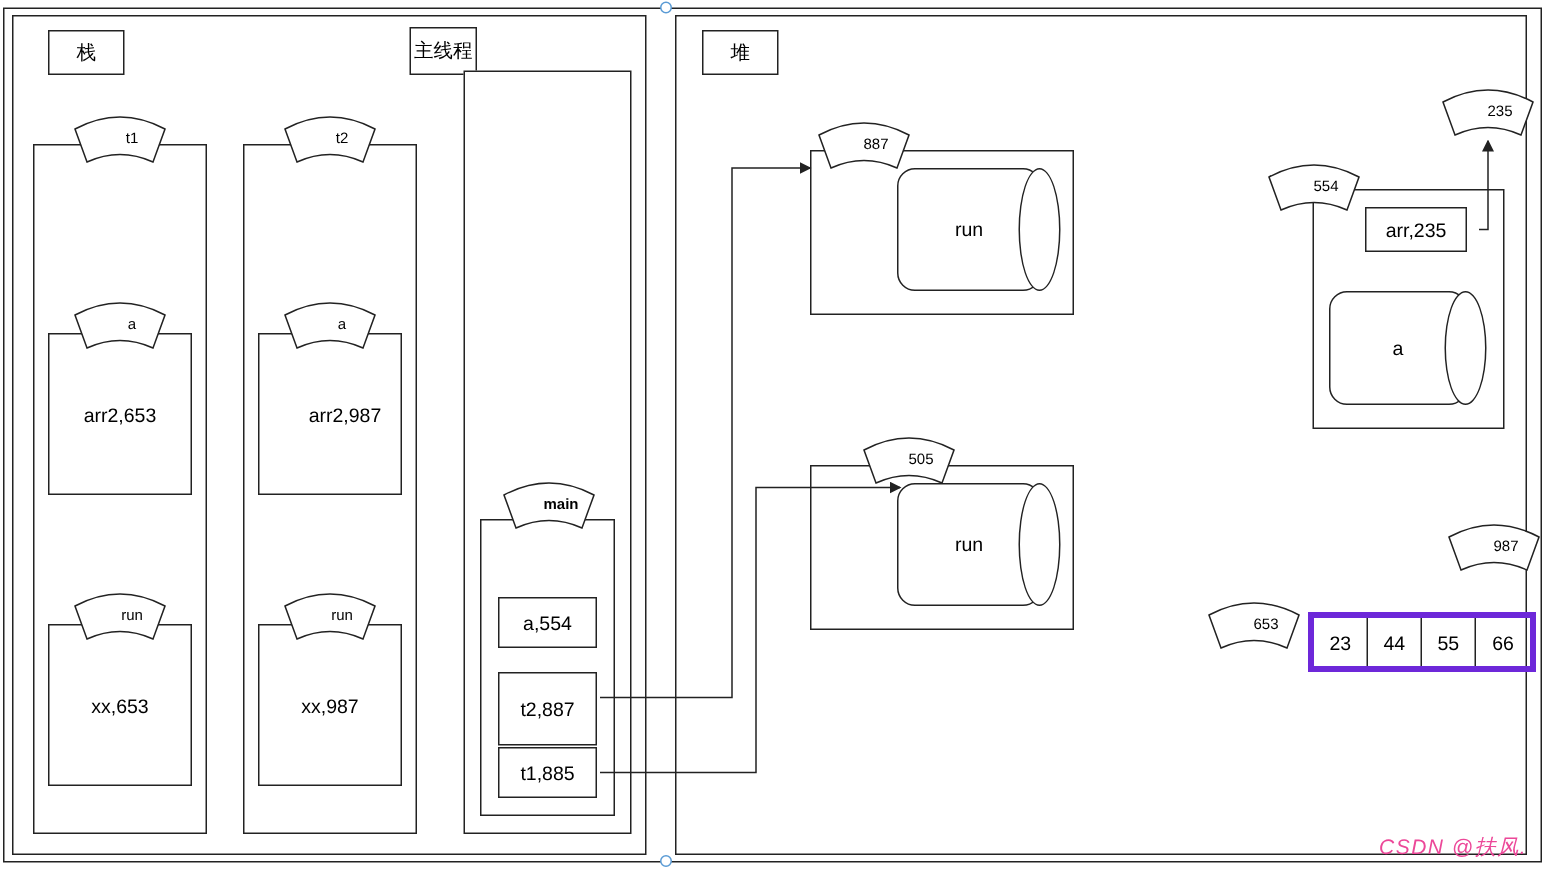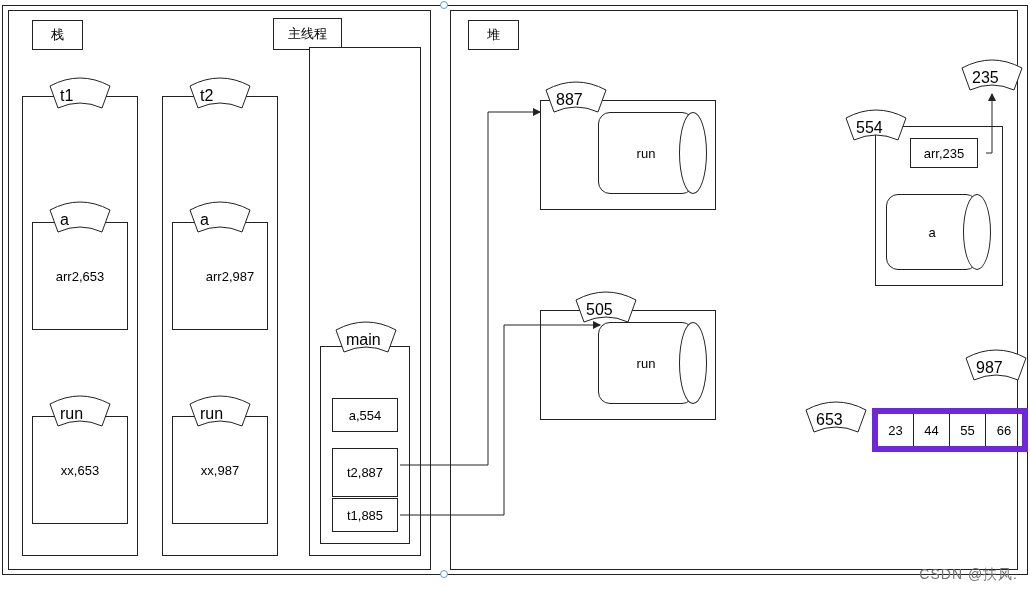--- a/index.html
+++ b/index.html
@@ -34,22 +34,22 @@
   .fan-tab {
     position: absolute;
     width: 72px;
     height: 36px;
     z-index: 5;
   }
   .fan-tab svg { width: 100%; height: 100%; display: block; }
   .fan-tab .lbl {
     position: absolute;
     top: 11px; left: 16px; right: 0;
-    text-align: left;
-    font-size: 16px;
+    text-align: center;
+    font-size: 10px;
   }
   .stack-col {
     position: absolute;
     border: 1px solid #222;
     background: #fff;
   }
   .box {
     position: absolute;
     border: 1px solid #222;
     background: #fff;
@@ -75,34 +75,35 @@
   }
   .cyl .lbl {
     position: absolute;
     left: 0; right: 0; top: 50%;
     transform: translateY(-50%);
     text-align: center;
   }
   .arr-cells {
     position: absolute;
     display: flex;
-    border: 6px solid #6d28d9;
+    border: 4px solid #6d28d9;
   }
   .arr-cells div {
     width: 36px; height: 32px;
     display: flex; align-items: center; justify-content: center;
     border-right: 1px solid #222;
   }
   .arr-cells div:last-child { border-right: none; }
   .watermark {
     position: absolute;
-    bottom: 6px; right: 12px;
-    color: #737373;
+    bottom: 16px; right: 12px;
+    color: #ec4899;
     font-size: 14px;
     letter-spacing: 1px;
+    font-style: italic;
   }
   svg.arrows {
     position: absolute;
     top: 0; left: 0;
     width: 1030px; height: 590px;
     pointer-events: none;
     z-index: 3;
   }
   .handle {
     position: absolute;
@@ -116,21 +117,21 @@
 </head>
 <body>
 
 <div class="outer-frame"></div>
 
 <div class="handle" style="top:1px; left:440px;"></div>
 <div class="handle" style="top:570px; left:440px;"></div>
 
 <div class="panel" style="top:10px; left:8px; width:423px; height:560px;"></div>
 <div class="panel-title" style="top:20px; left:32px;">栈</div>
-<div class="panel-title" style="top:18px; left:273px; padding:6px 14px;">主线程</div>
+<div class="panel-title" style="top:18px; left:273px; padding:6px 2px;">主线程</div>
 
 <div class="stack-col" style="top:96px; left:22px; width:116px; height:460px;"></div>
 <div class="fan-tab" style="top:76px; left:44px;">
   <svg viewBox="0 0 72 36">
       <path d="M6 10 Q36 -6 66 10 L58 32 Q36 22 14 32 Z" fill="#fff" stroke="#222"></path>
     </svg>
   <div class="lbl">t1</div>
 </div>
 
 <div class="box" style="top:222px; left:32px; width:96px; height:108px;">arr2,653</div>
@@ -167,21 +168,21 @@
 
 <div class="box" style="top:416px; left:172px; width:96px; height:108px;text-align:center;">xx,987</div>
 <div class="fan-tab" style="top:394px; left:184px;">
   <svg viewBox="0 0 72 36">
       <path d="M6 10 Q36 -6 66 10 L58 32 Q36 22 14 32 Z" fill="#fff" stroke="#222"></path>
     </svg>
   <div class="lbl">run</div>
 </div>
 
 <div class="stack-col" style="top:47px; left:309px; width:112px; height:509px;"></div>
-<div class="fan-tab" style="top:320px; left:330px;">
+<div class="fan-tab" style="top:320px; left:330px;font-weight:bold;">
   <svg viewBox="0 0 72 36">
       <path d="M6 10 Q36 -6 66 10 L58 32 Q36 22 14 32 Z" fill="#fff" stroke="#222"></path>
     </svg>
   <div class="lbl">main</div>
 </div>
 <div class="stack-col" style="top:346px; left:320px; width:90px; height:198px;"></div>
 <div class="box" style="top:398px; left:332px; width:66px; height:34px;">a,554</div>
 <div class="box" style="top:448px; left:332px; width:66px; height:49px;">t2,887</div>
 <div class="box" style="top:498px; left:332px; width:66px; height:34px;">t1,885</div>
 

